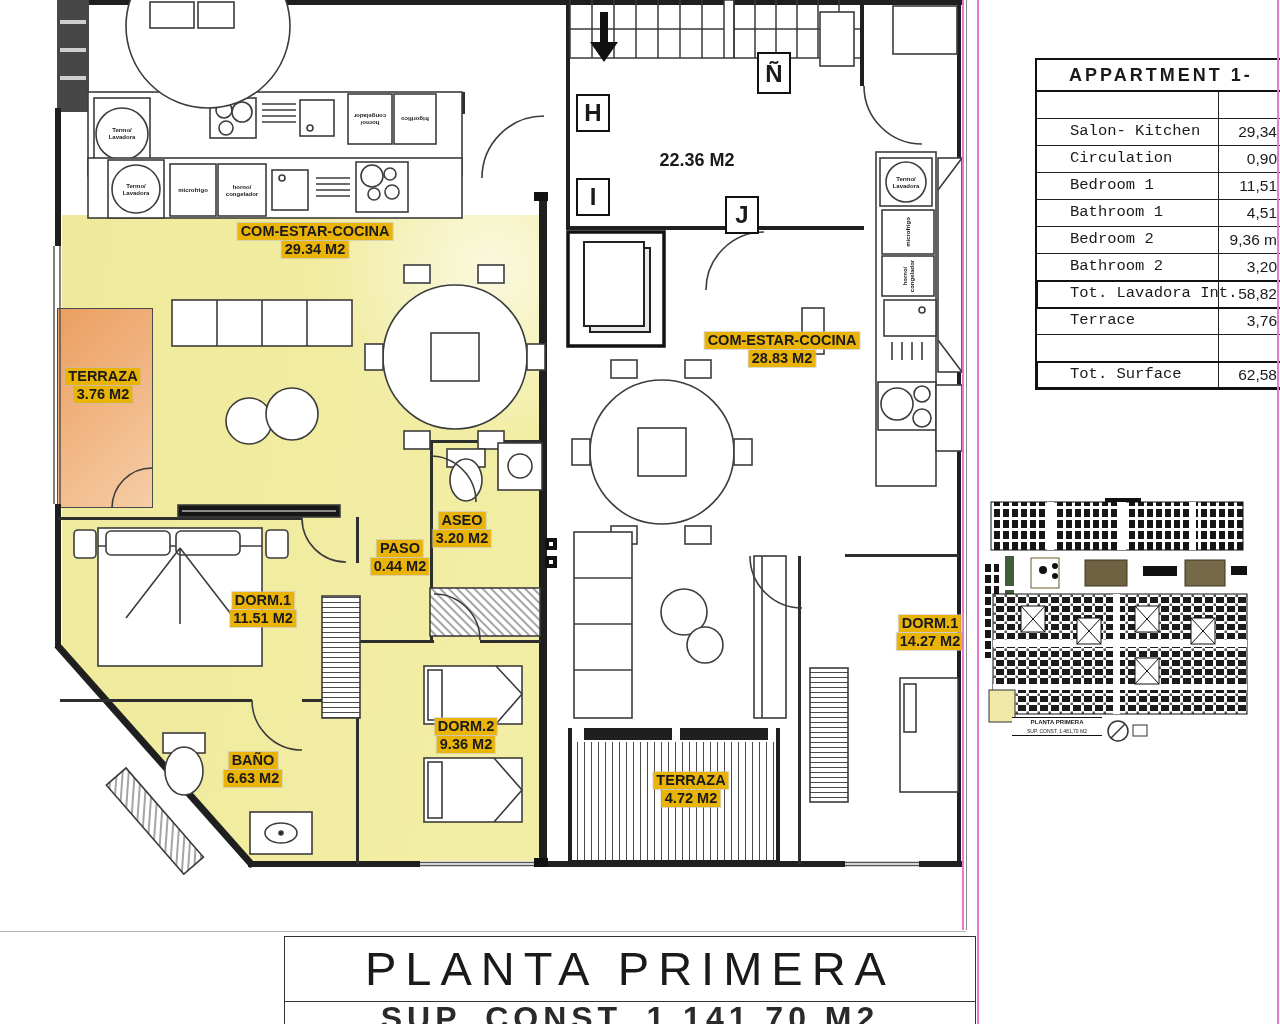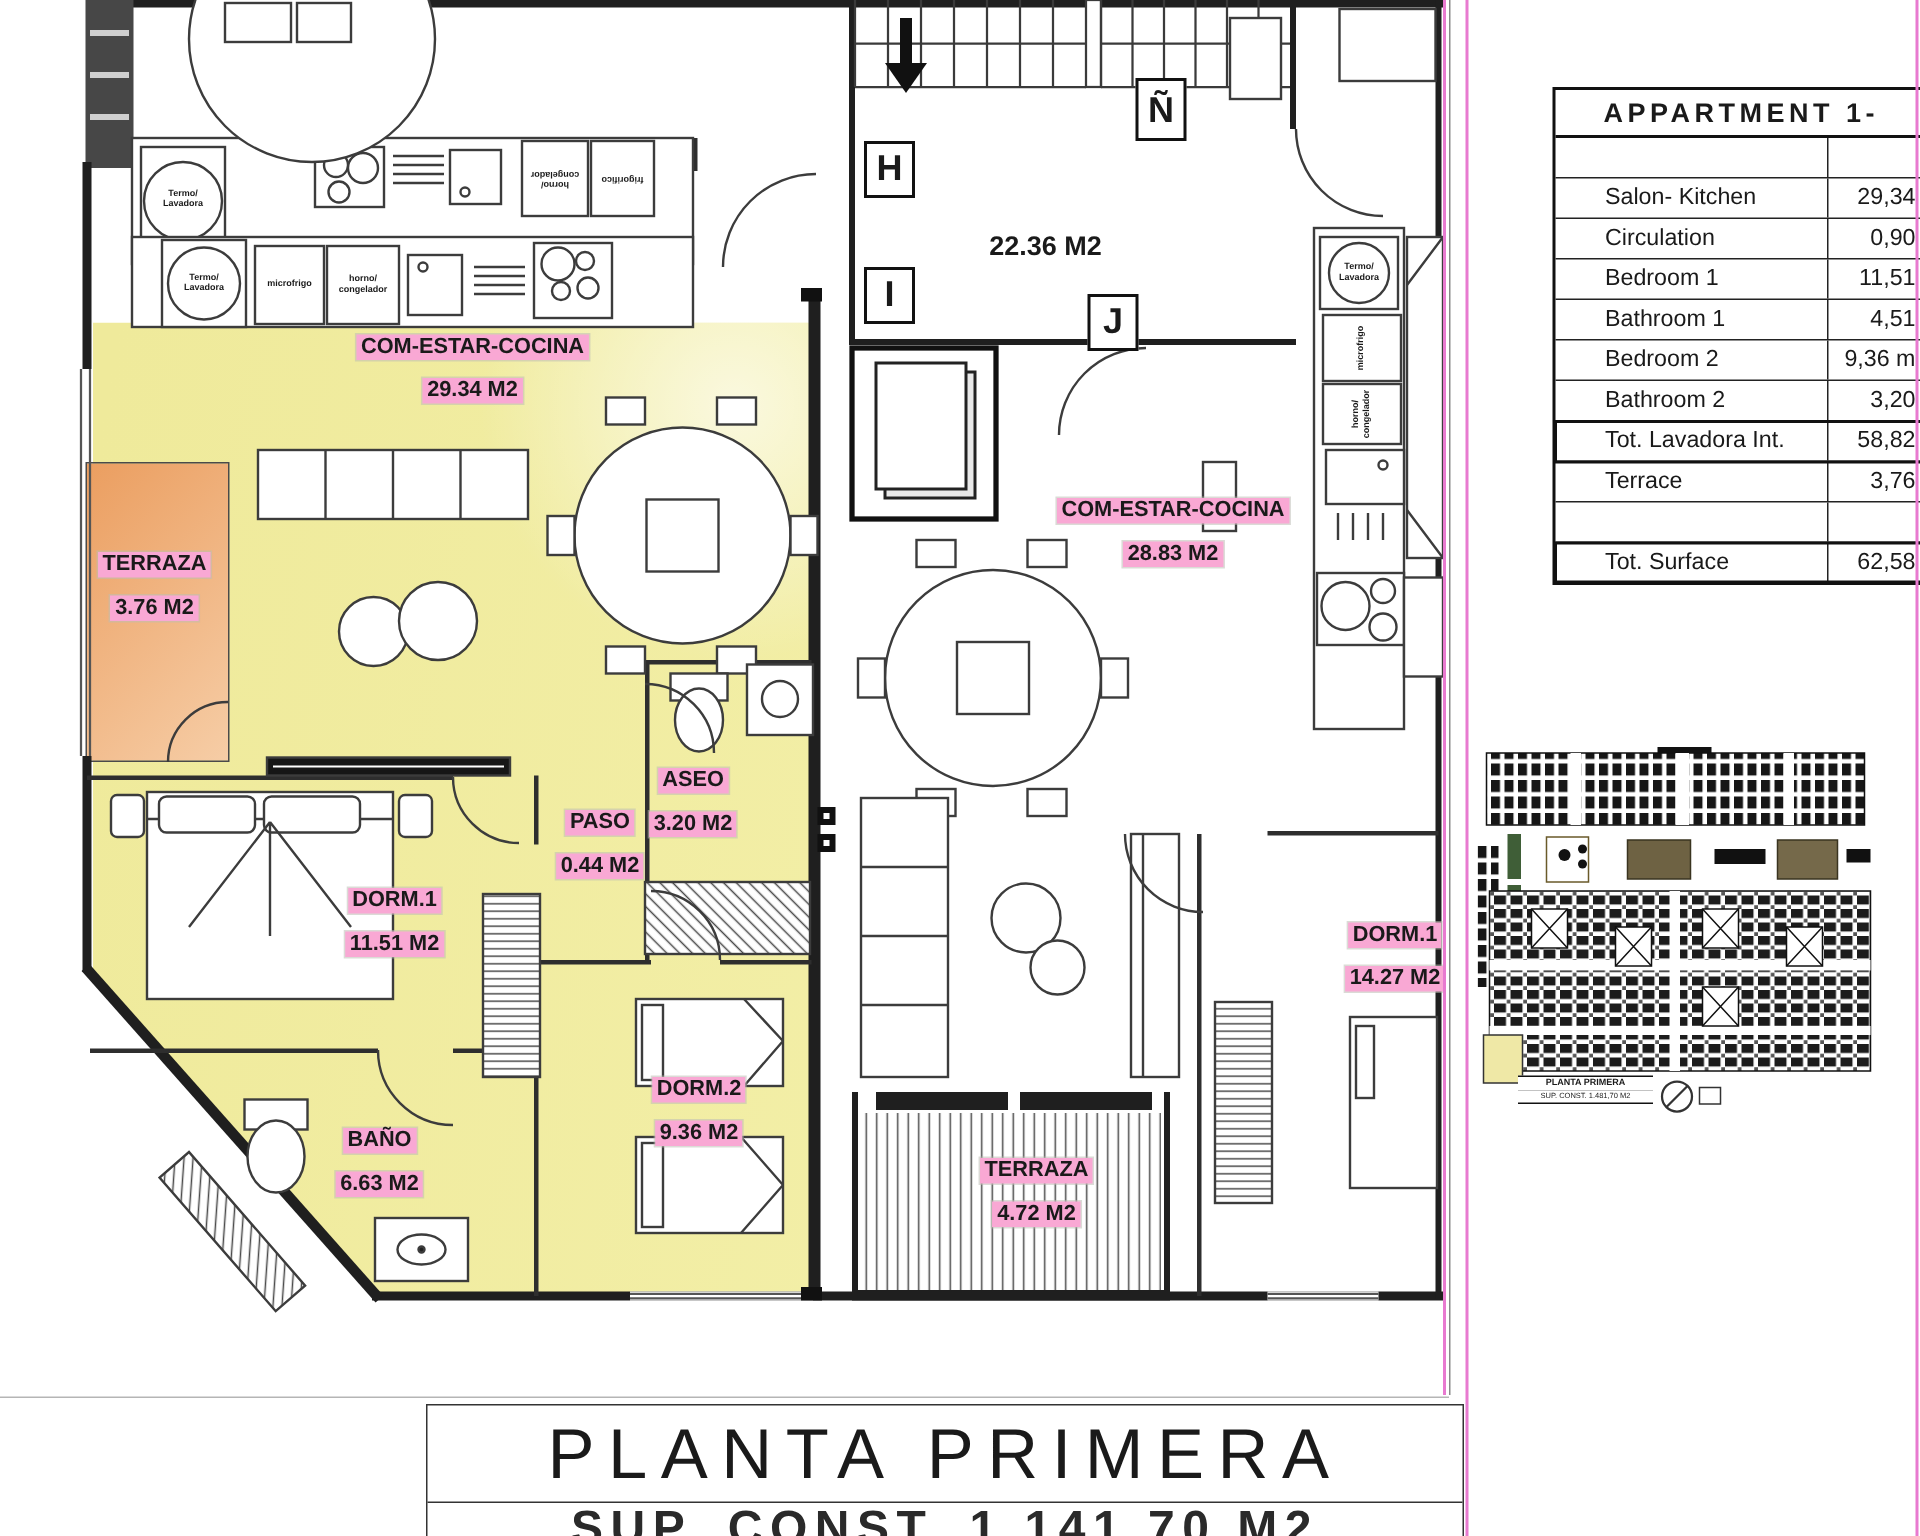--- a/index.html
+++ b/index.html
@@ -20,23 +20,23 @@
     background:linear-gradient(135deg,#eb9e60,#f6cda6);
     border:1.5px solid #4a4a4a; box-sizing:border-box;
   }
   #plan-svg, #keyplan-svg { position:absolute; z-index:3; }
   #plan-svg { left:0; top:0; }
   #keyplan-svg { left:985px; top:498px; }
 
   
   .rl { position:absolute; transform:translateX(-50%); text-align:center; z-index:5;
         font-weight:bold; font-size:14.5px; line-height:17px; white-space:nowrap; }
-  .rl span { display:inline-block; background:#f9a8d4; padding:0 3px;
+  .rl span { display:inline-block; background:#eab308; padding:0 3px;
              box-shadow:0 0 0 1px rgba(190,190,180,.55); }
-  .rl .l2 { margin-top:12px; }
+  .rl .l2 { margin-top:1px; }
   .rl-big { font-size:27px; line-height:30px; }
   .rl-big .l2 { font-size:18px; line-height:20px; }
   .rl-big span { box-shadow:none; background:transparent; }
 
   
   .gm { position:absolute; width:30px; height:34px; background:#fff; z-index:5;
         border:2.5px solid #111; box-sizing:content-box; text-align:center;
         font-weight:bold; font-size:24px; line-height:34px; }
 
   
@@ -46,21 +46,21 @@
   .ap.r270 { transform:translate(-50%,-50%) rotate(-90deg); }
 
   
   .atable { position:absolute; left:1035px; top:58px; width:262px; z-index:6;
             background:#fff; border:2.5px solid #111; box-sizing:border-box; font-size:15.5px; }
   .at-title { height:30px; line-height:30px; padding-left:32px; letter-spacing:3px;
               font-size:18px; font-weight:bold; border-bottom:2px solid #111; white-space:nowrap; }
   .at-row { display:flex; height:26px; line-height:25px; border-bottom:1.5px solid #222; }
   .at-row:last-child { border-bottom:none; }
   .at-strong { outline:2.5px solid #111; outline-offset:-1px; }
-  .at-label { width:181px; padding-left:33px; box-sizing:border-box; white-space:nowrap; }
+  .at-label { width:181px; padding-left:33px; box-sizing:border-box; white-space:nowrap;font-family:Liberation Mono, monospace; }
   .at-val { flex:1; border-left:1.5px solid #222; text-align:right; padding-right:18px; white-space:nowrap; }
 
   
   .kp-cap1 { position:absolute; left:1012px; top:717px; width:90px; z-index:5; background:#fff;
              font-size:6px; font-weight:bold; line-height:9px; text-align:center;
              border-top:1.5px solid #111; border-bottom:1px solid #111; }
   .kp-cap2 { position:absolute; left:1012px; top:727px; width:90px; z-index:5; background:#fff;
              font-size:5px; line-height:8px; text-align:center; border-bottom:1.5px solid #111; }
 
   

